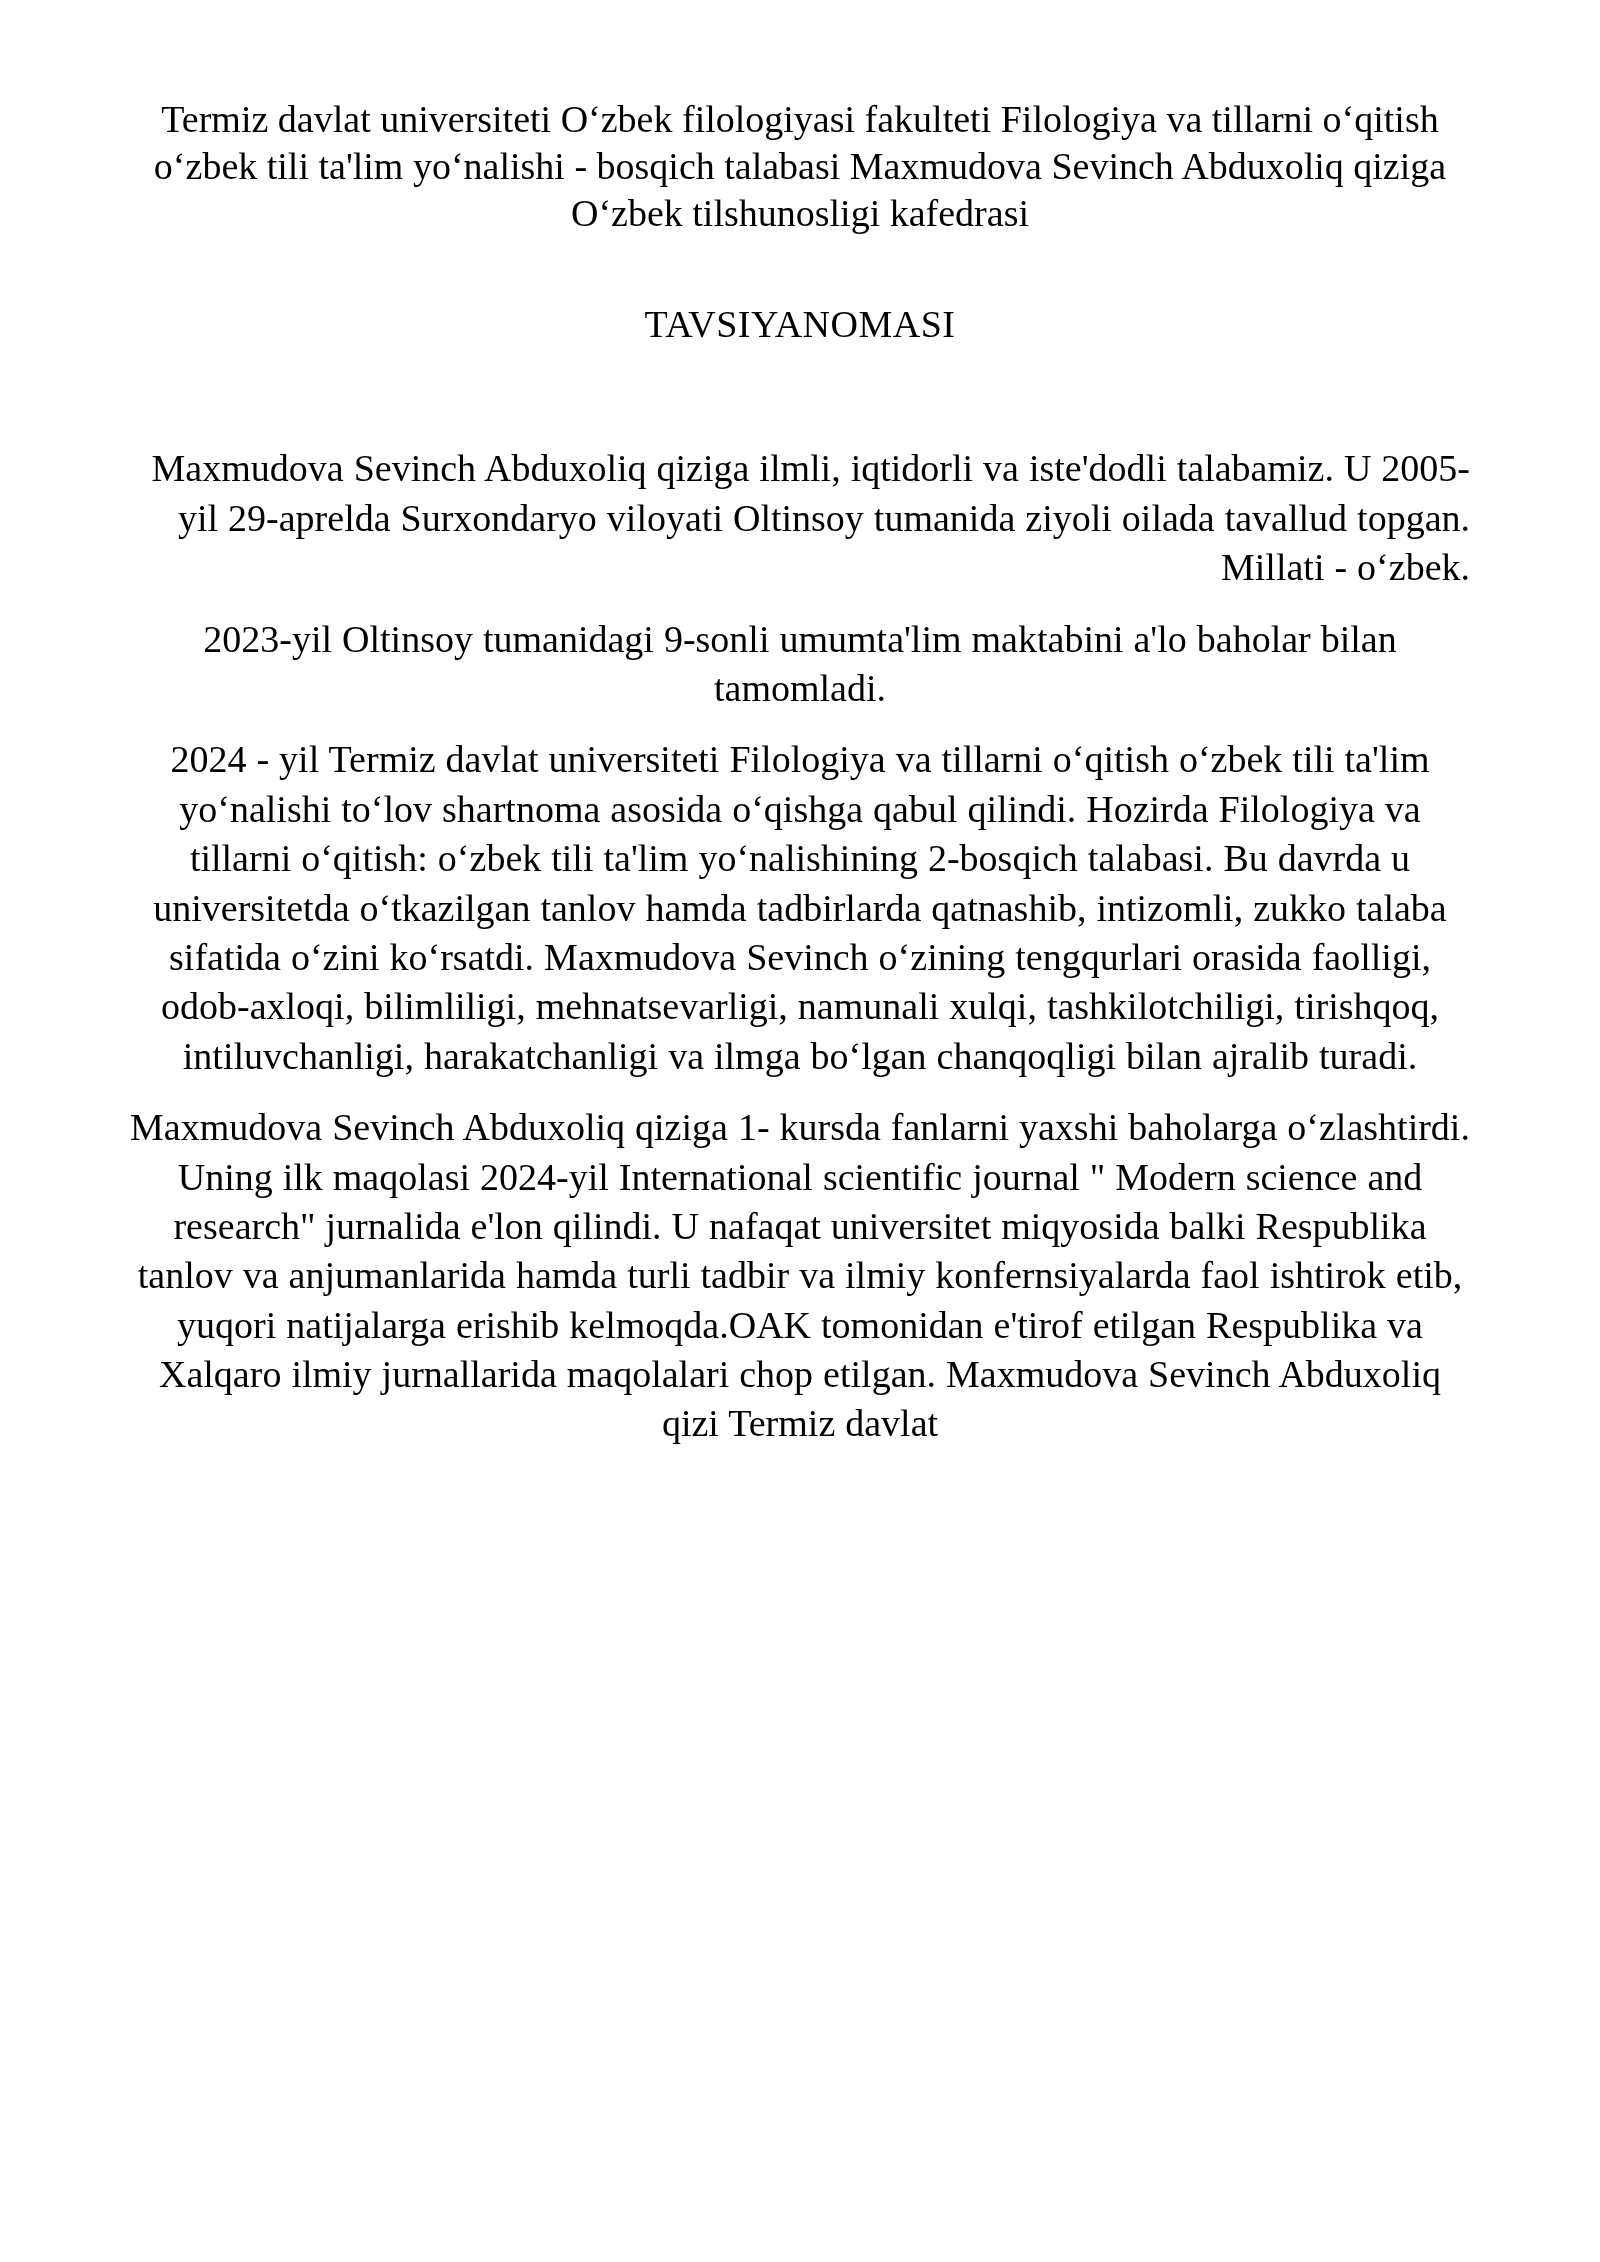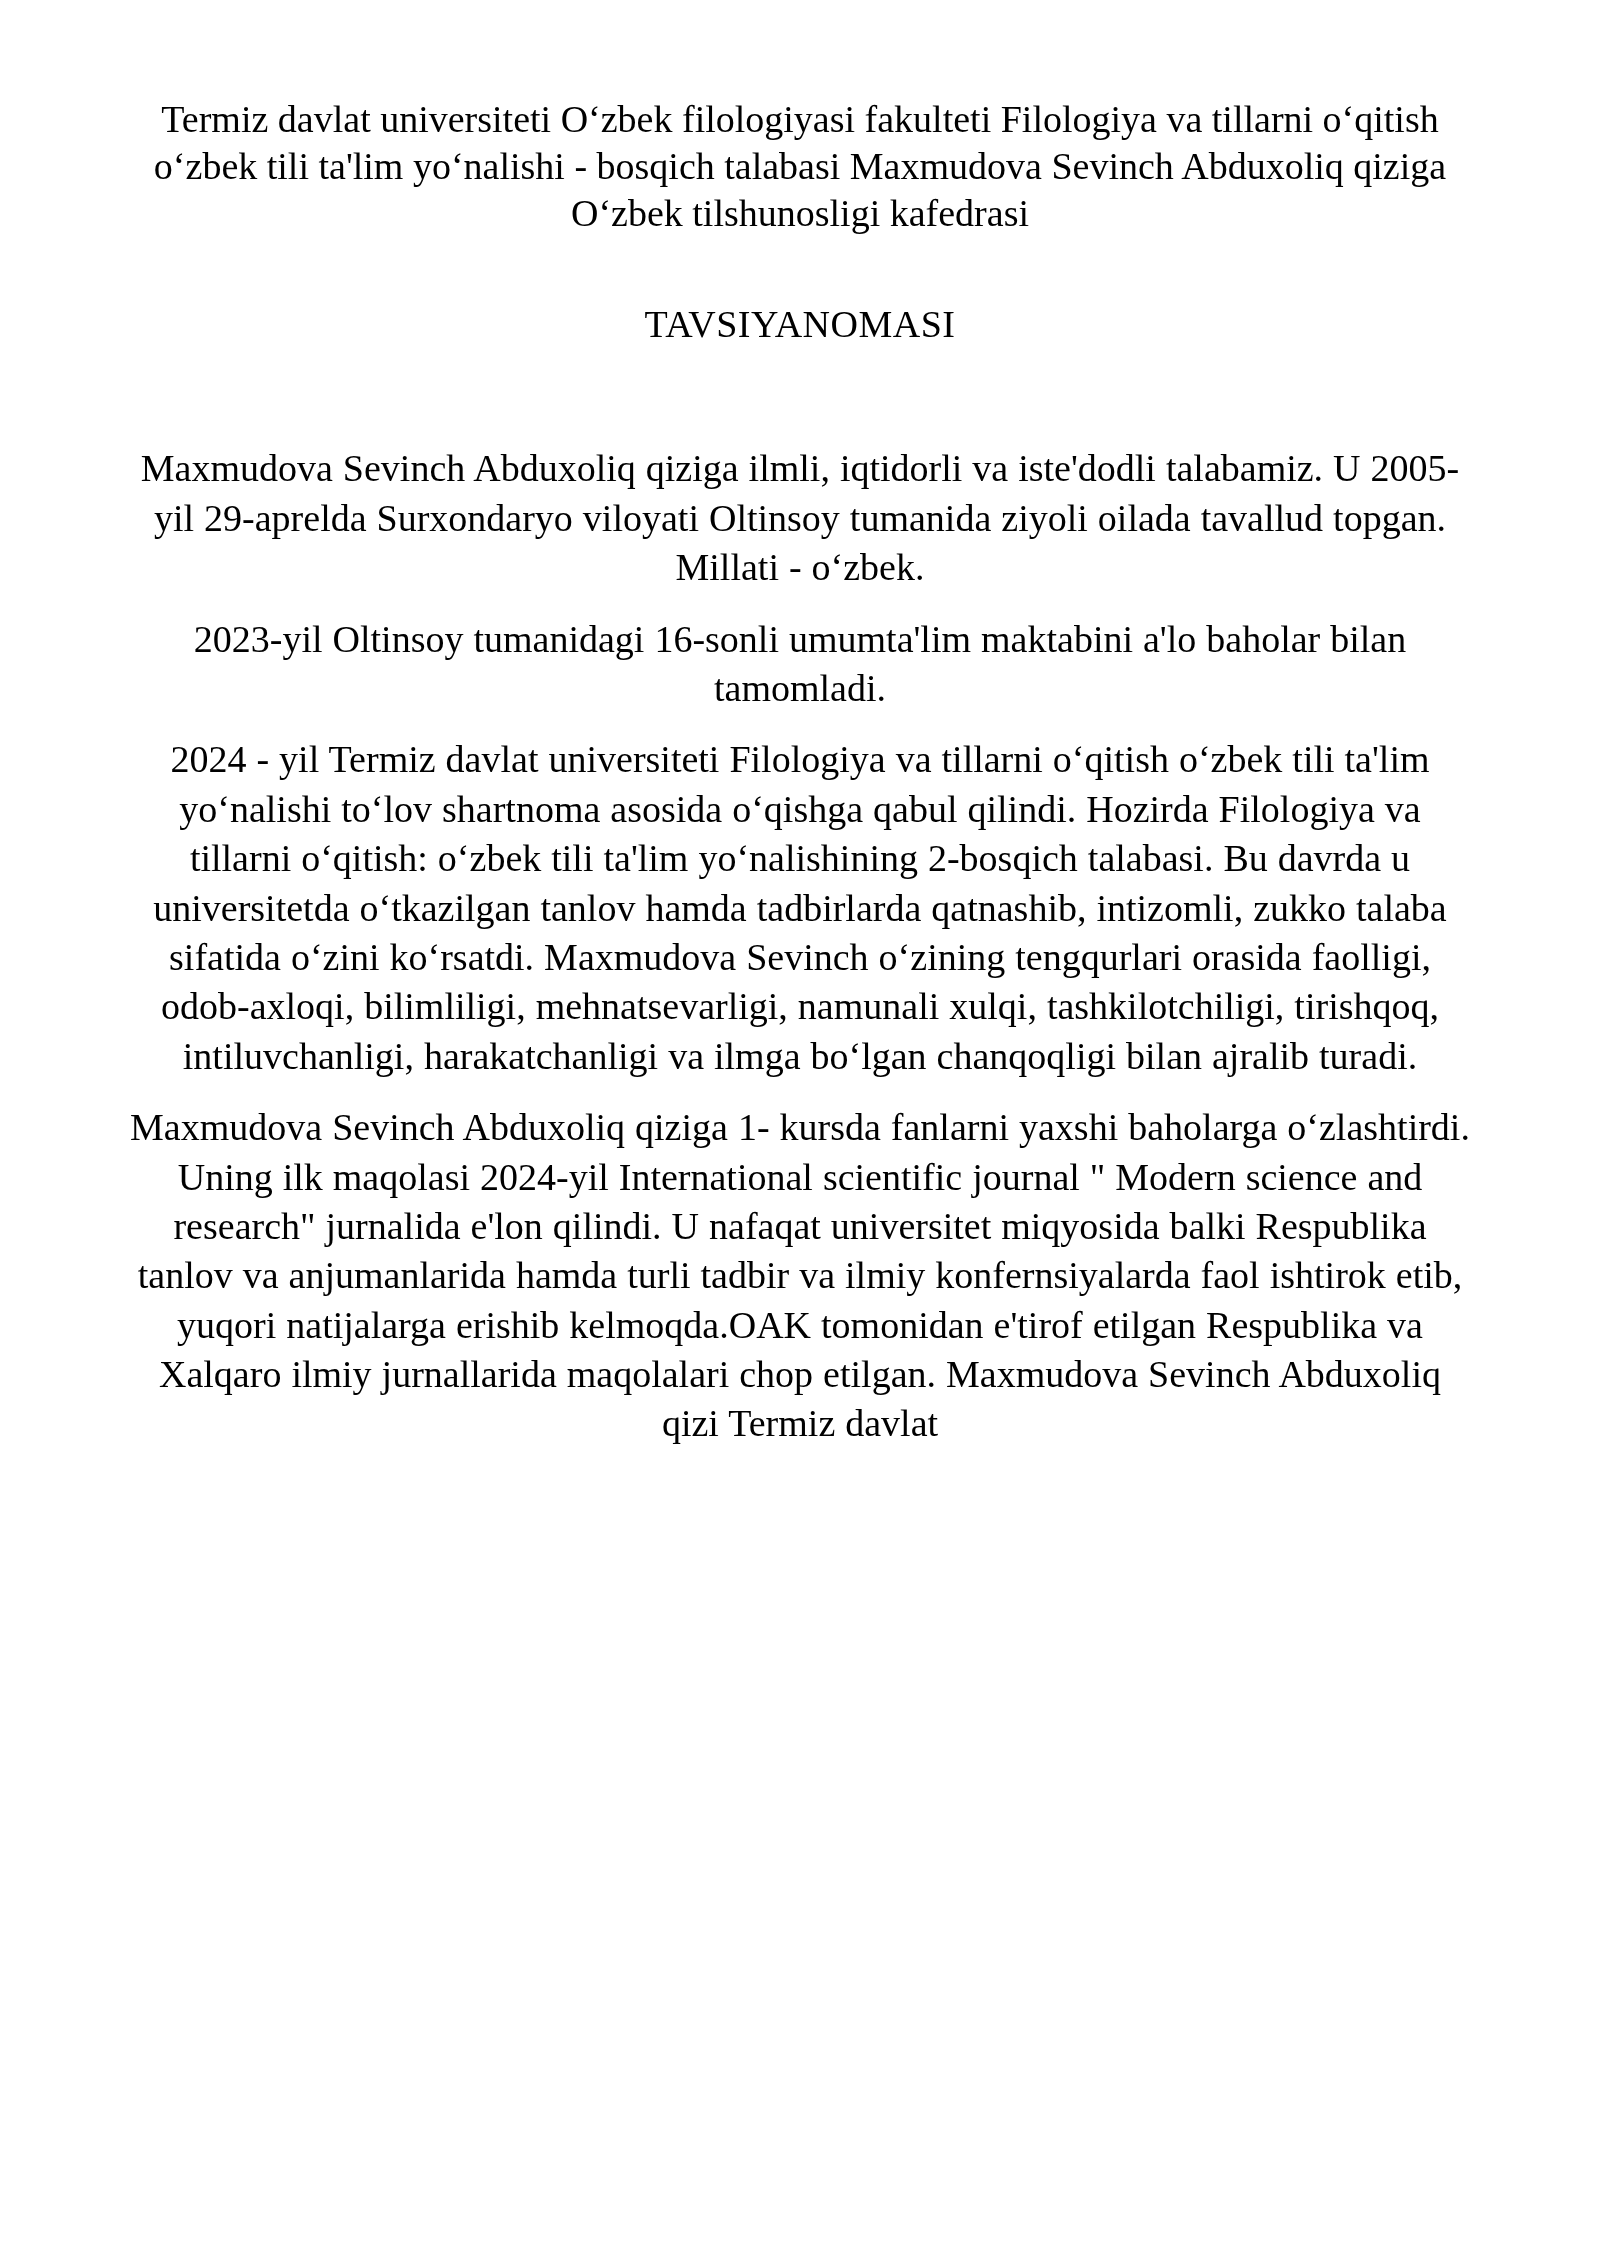--- a/index.html
+++ b/index.html
@@ -55,36 +55,37 @@
     text-align: center;
     font-size: 38px;
     line-height: 1.30;
     margin: 0 0 22px 0;
     padding: 0;
     word-spacing: 0.5px;
   }
 
   p.para.first-indent {
     text-indent: 0;
+    text-align: right;
   }
 </style>
 </head>
 <body>
 
 <div class="page">
   <div class="content">
 
     <div class="heading-block">Termiz davlat universiteti O‘zbek filologiyasi fakulteti Filologiya va tillarni o‘qitish o‘zbek tili ta'lim yo‘nalishi  - bosqich talabasi Maxmudova Sevinch Abduxoliq qiziga O‘zbek tilshunosligi kafedrasi</div>
 
     <div class="doc-title">TAVSIYANOMASI</div>
 
     <div class="body-block">
       <p class="para first-indent">Maxmudova  Sevinch Abduxoliq qiziga ilmli, iqtidorli va iste'dodli talabamiz. U 2005-yil 29-aprelda Surxondaryo viloyati Oltinsoy tumanida ziyoli oilada tavallud topgan. Millati - o‘zbek.</p>
 
-      <p class="para">2023-yil Oltinsoy tumanidagi 16-sonli umumta'lim maktabini a'lo baholar bilan tamomladi.</p>
+      <p class="para">2023-yil Oltinsoy tumanidagi 9-sonli umumta'lim maktabini a'lo baholar bilan tamomladi.</p>
 
       <p class="para">2024 - yil Termiz davlat universiteti Filologiya va tillarni o‘qitish o‘zbek tili ta'lim yo‘nalishi to‘lov shartnoma asosida o‘qishga qabul qilindi. Hozirda Filologiya va tillarni o‘qitish: o‘zbek tili ta'lim yo‘nalishining 2-bosqich talabasi. Bu davrda u universitetda o‘tkazilgan tanlov hamda tadbirlarda qatnashib, intizomli, zukko talaba sifatida o‘zini ko‘rsatdi. Maxmudova Sevinch o‘zining tengqurlari orasida faolligi, odob-axloqi, bilimliligi, mehnatsevarligi, namunali xulqi, tashkilotchiligi, tirishqoq, intiluvchanligi, harakatchanligi va ilmga bo‘lgan chanqoqligi bilan ajralib turadi.</p>
 
       <p class="para">Maxmudova Sevinch Abduxoliq qiziga 1- kursda fanlarni yaxshi baholarga o‘zlashtirdi. Uning ilk maqolasi 2024-yil International scientific journal " Modern science and research" jurnalida e'lon qilindi. U nafaqat universitet miqyosida balki Respublika tanlov va anjumanlarida hamda turli tadbir va ilmiy konfernsiyalarda faol ishtirok etib, yuqori natijalarga erishib kelmoqda.OAK tomonidan e'tirof etilgan Respublika va Xalqaro ilmiy jurnallarida maqolalari chop etilgan. Maxmudova Sevinch Abduxoliq qizi  Termiz davlat</p>
     </div>
 
   </div>
 </div>
 
 </body></html>

